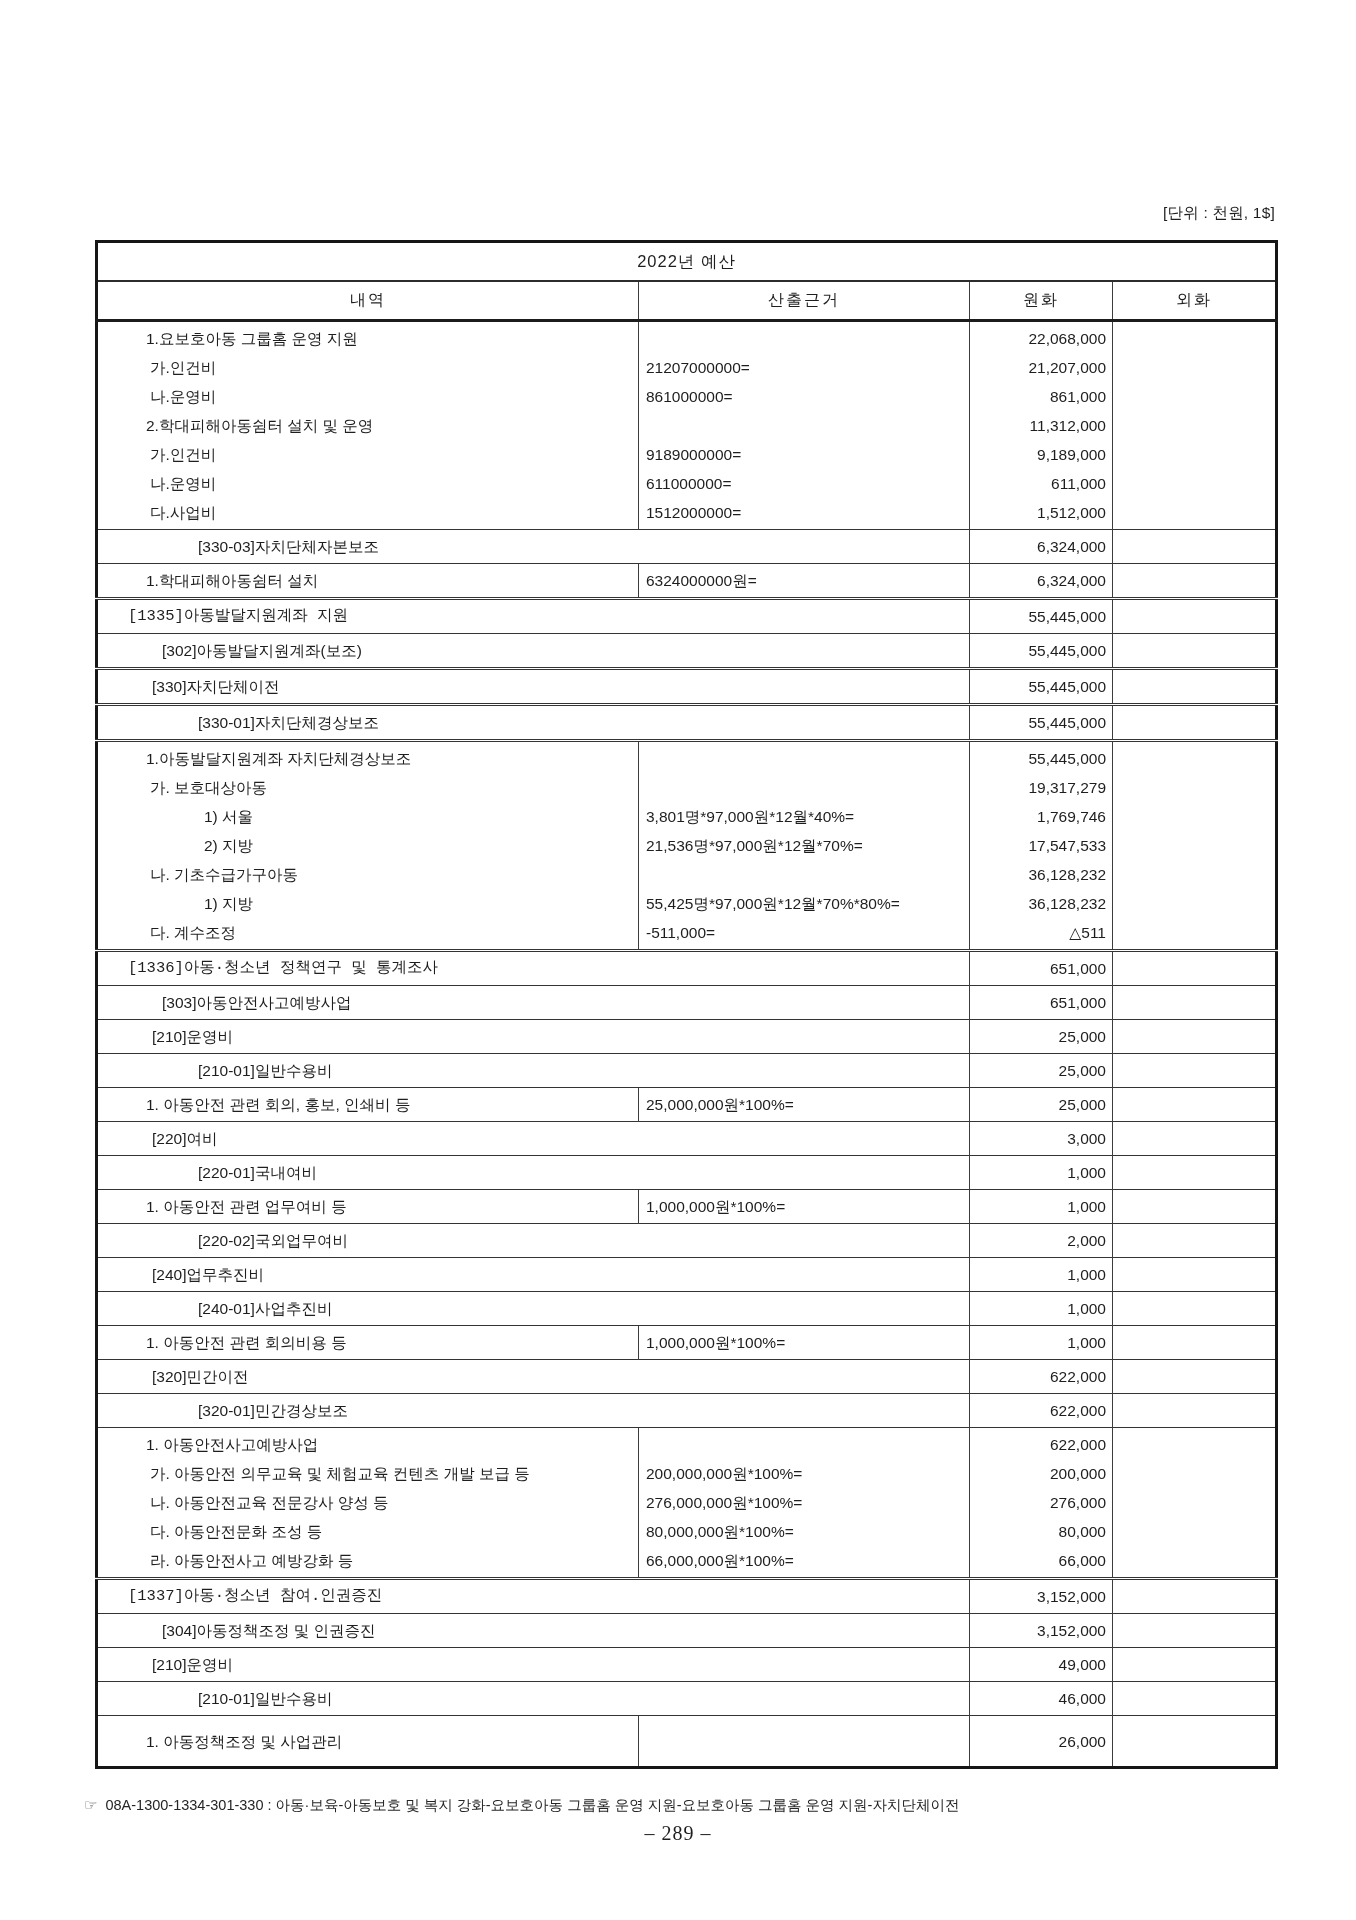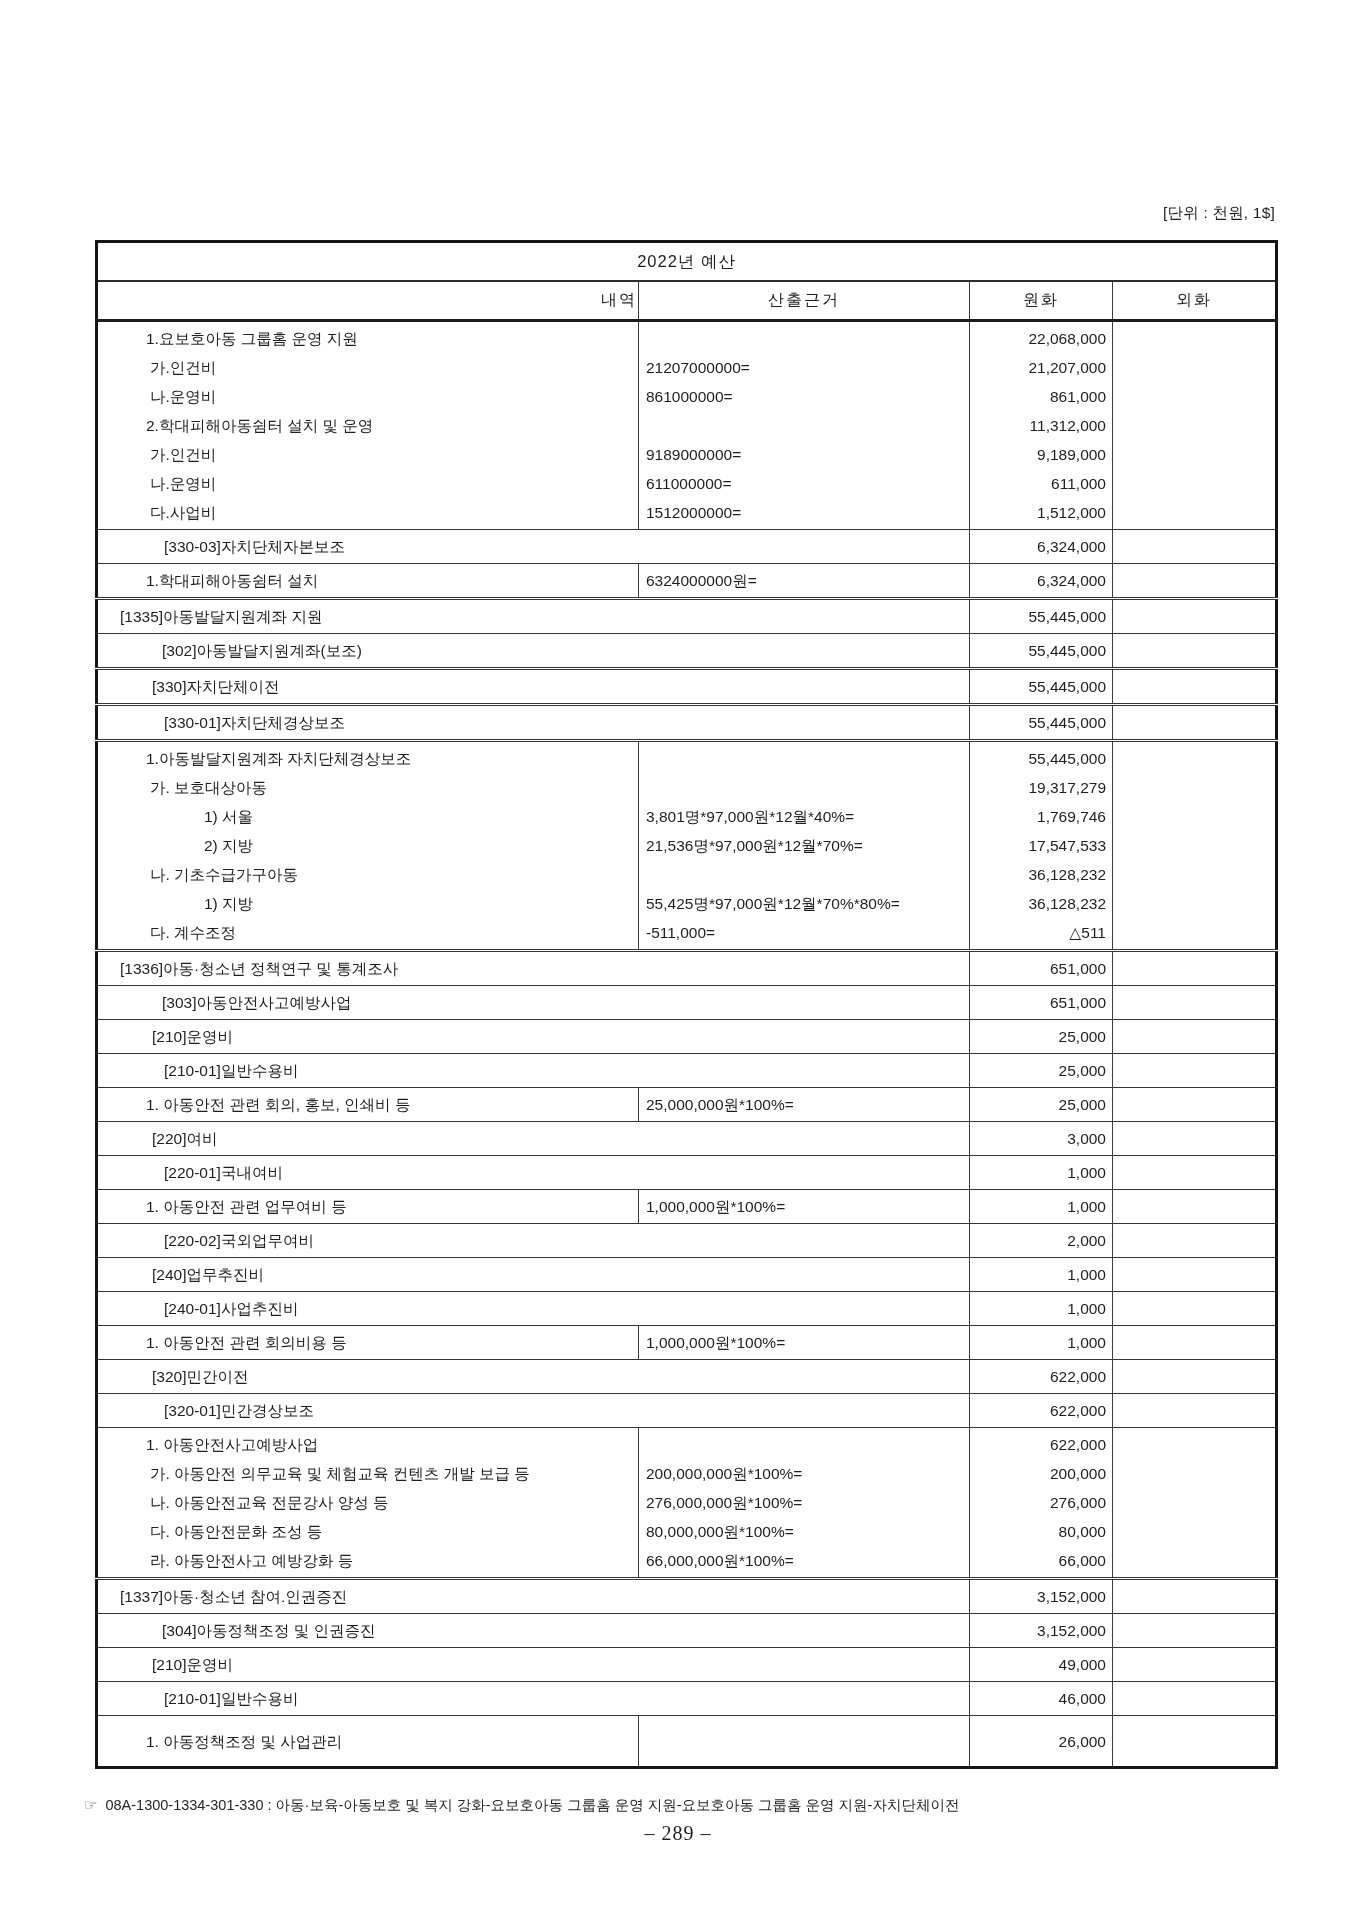--- a/index.html
+++ b/index.html
@@ -18,33 +18,33 @@
     border:3px solid #161616;
   }
   .title-row td{
     height:35px;text-align:center;vertical-align:middle;
     font-size:16.5px;border-bottom:2px solid #2c2c2c;letter-spacing:1px;
   }
   .header-row th{
     height:35px;font-weight:normal;font-size:16px;text-align:center;vertical-align:middle;
     border-bottom:3px solid #1c1c1c;border-left:1px solid #3c3c3c;letter-spacing:2px;
   }
-  .header-row th:first-child{border-left:none;text-align:right;}
+  .header-row th:first-child{border-left:none;}
   tbody td{
     border-left:1px solid #3c3c3c;vertical-align:top;padding:2px 0;
   }
   tbody td:first-child{border-left:none;}
   tr.sep-single>td{border-top:1px solid #343434;}
   tr.sep-double>td{border-top:3px double #343434;}
   tr.sep-none>td{border-top:none;}
   .line{height:29px;line-height:29px;font-size:15.5px;white-space:nowrap;overflow:hidden;}
-  .lv0{padding-left:22px;}
+  .lv0{padding-left:30px;font-family:Liberation Mono, monospace;}
   .lv1{padding-left:64px;}
   .lv2{padding-left:54px;}
-  .lv3{padding-left:66px;}
+  .lv3{padding-left:100px;}
   .lv4{padding-left:48px;}
   .lv5{padding-left:52px;}
   .lv6{padding-left:106px;}
   td.basis .line{padding-left:7px;}
   td.krw{text-align:right;}
   td.krw .line{padding-right:6px;}
   tr.tall>td{height:46px;vertical-align:middle;}
   .footnote{
     position:absolute;left:84px;top:1796px;width:1230px;
     font-size:14.5px;white-space:nowrap;overflow:hidden;color:#252525;

